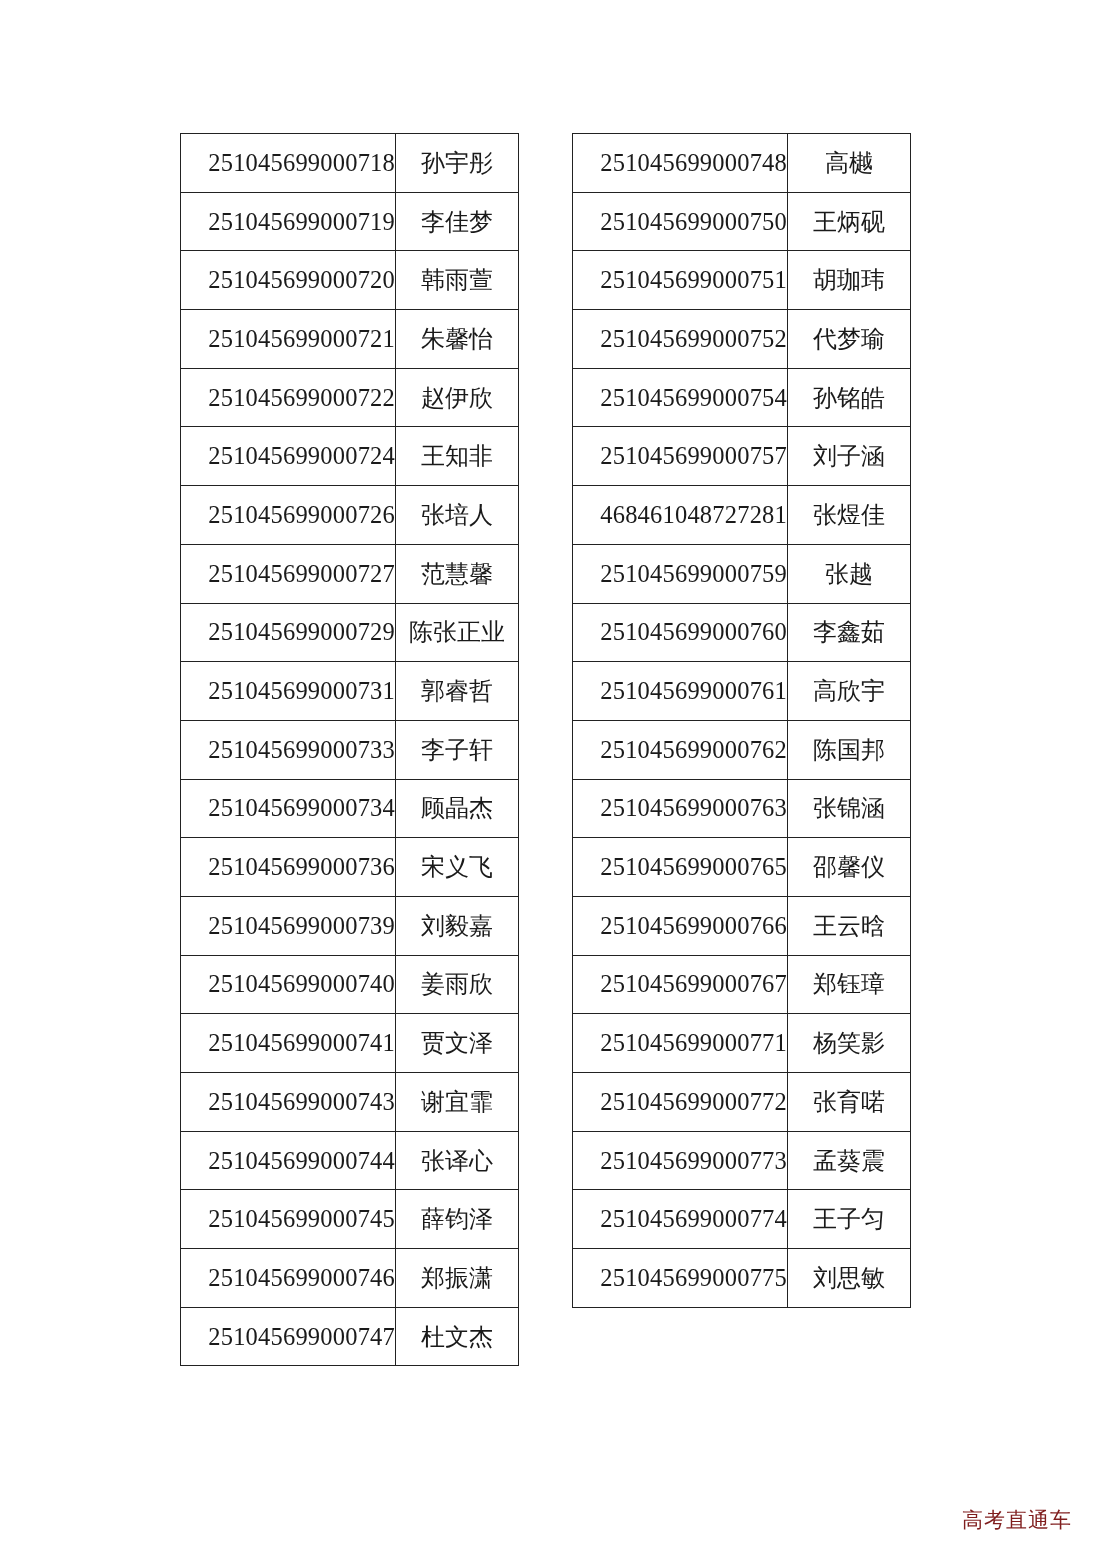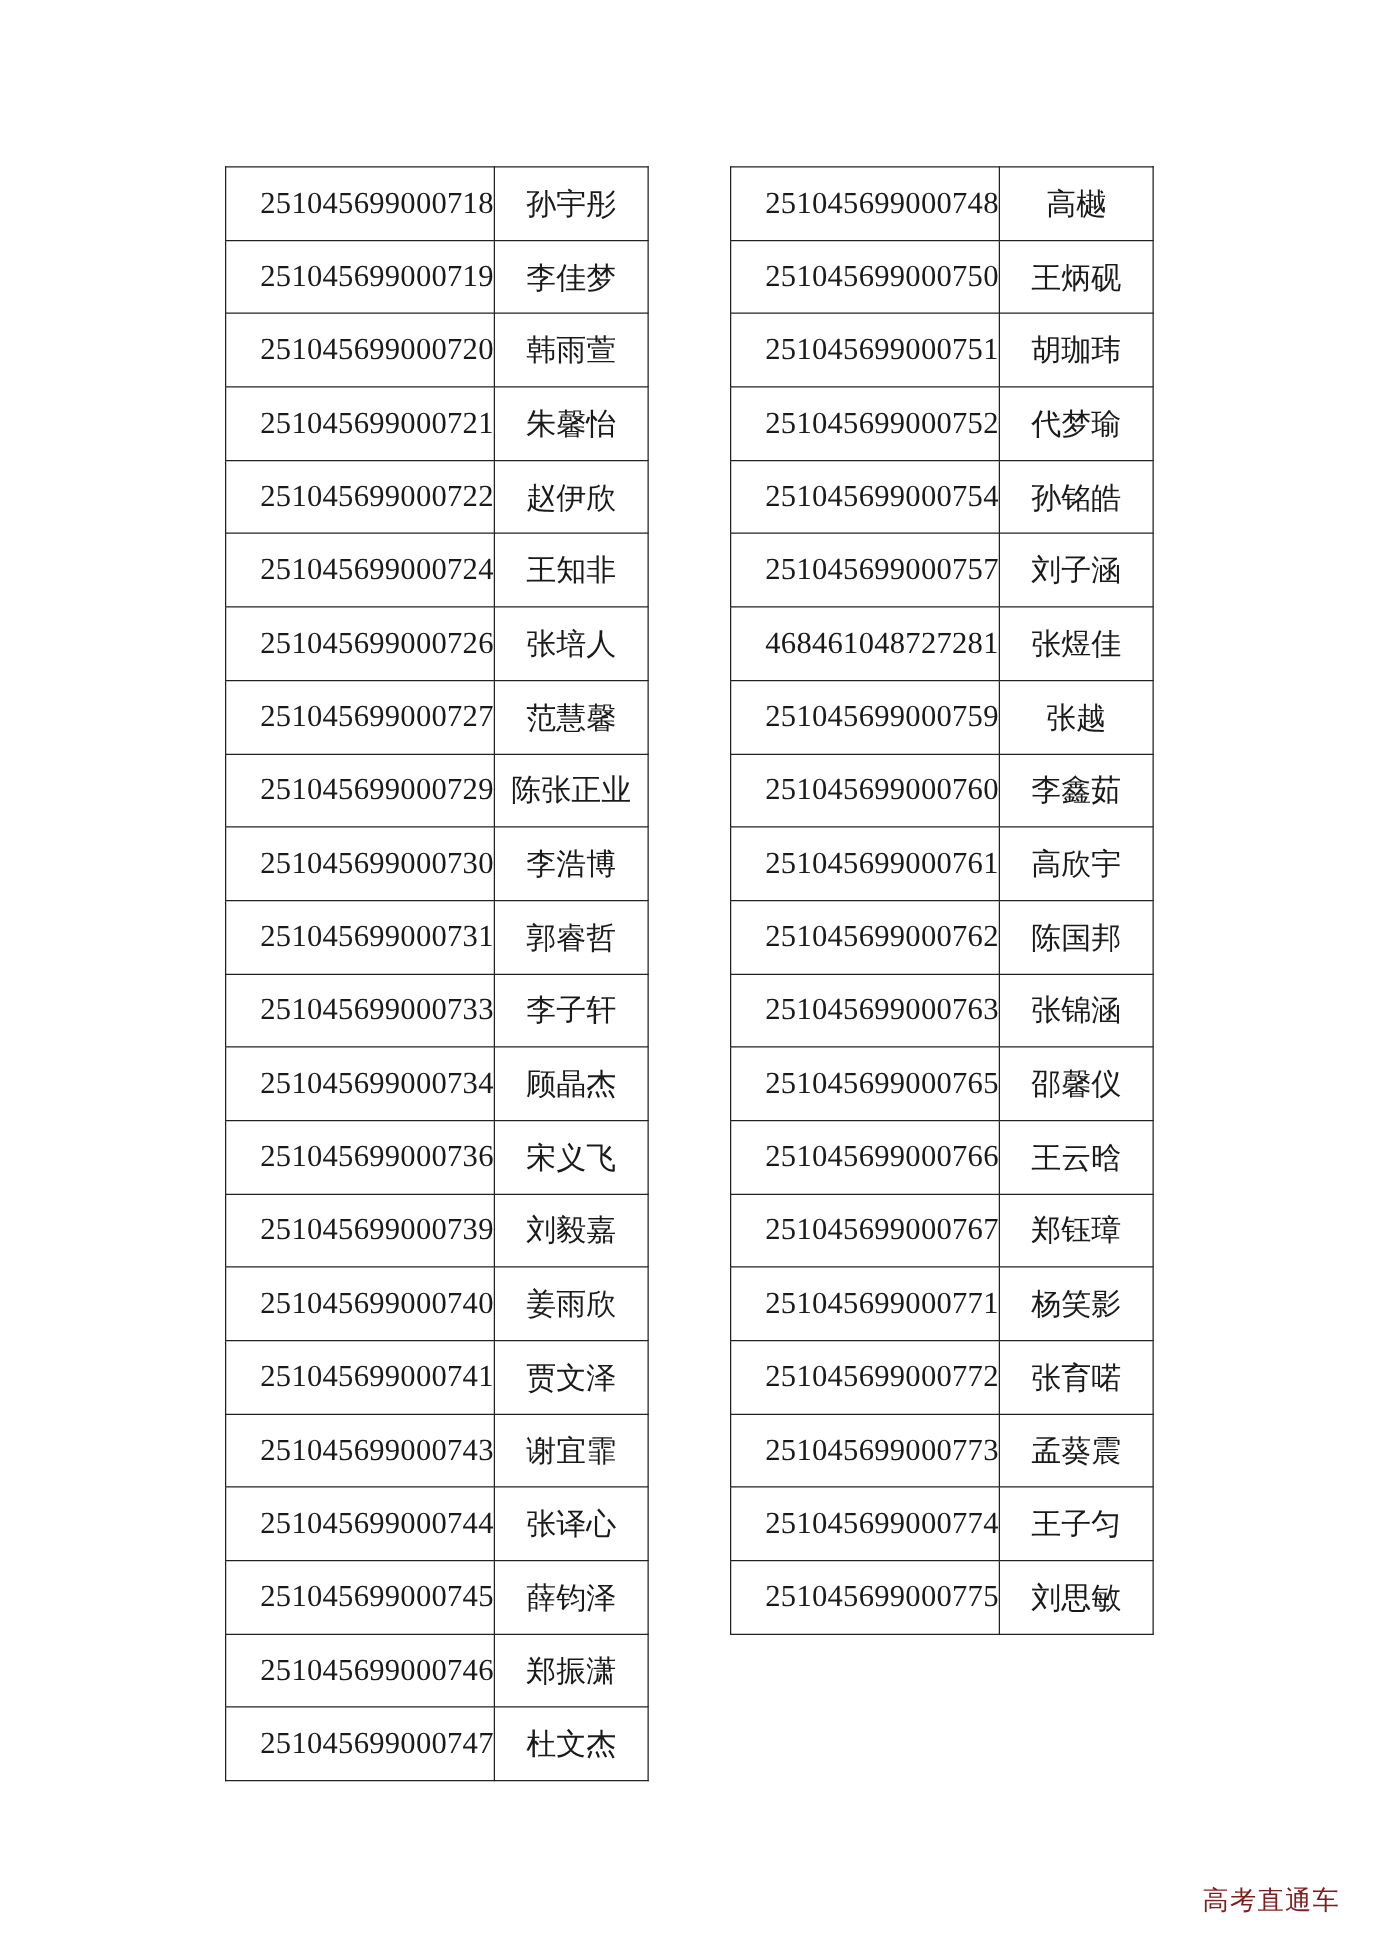--- a/index.html
+++ b/index.html
@@ -31,21 +31,21 @@
       font-size: 24.5px;
       letter-spacing: 0.2px;
       text-align: right;
       padding-left: 8px;
     }
     table.roster td.name {
       font-family: Liberation Sans, sans-serif;
       font-size: 24px;
     }
     #table-left { left: 180px; width: 338px; }
-    #table-right { left: 584px; width: 338px; }
+    #table-right { left: 572px; width: 338px; }
     col.c-id { width: 215px; }
     col.c-name { width: 123px; }
     .watermark {
       position: absolute;
       right: 30px; top: 1506px;
       font-family: "DejaVu Sans", "Liberation Sans", sans-serif;
       font-size: 21px;
       color: #7f1d1d;
       letter-spacing: 1px;
     }
@@ -89,24 +89,20 @@
       </tr>
       <tr>
         <td class="id">251045699000727</td>
         <td class="name">范慧馨</td>
       </tr>
       <tr>
         <td class="id">251045699000729</td>
         <td class="name">陈张正业</td>
       </tr>
       <tr>
-        <td class="id">251045699000730</td>
-        <td class="name">李浩博</td>
-      </tr>
-      <tr>
         <td class="id">251045699000731</td>
         <td class="name">郭睿哲</td>
       </tr>
       <tr>
         <td class="id">251045699000733</td>
         <td class="name">李子轩</td>
       </tr>
       <tr>
         <td class="id">251045699000734</td>
         <td class="name">顾晶杰</td>

